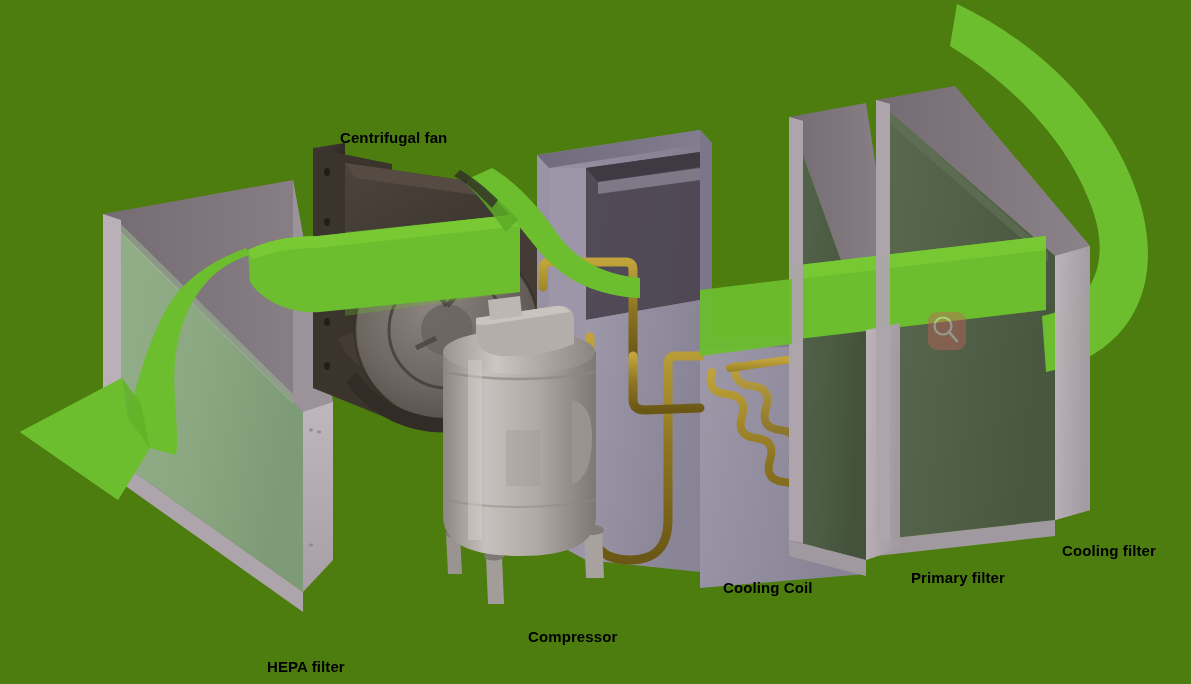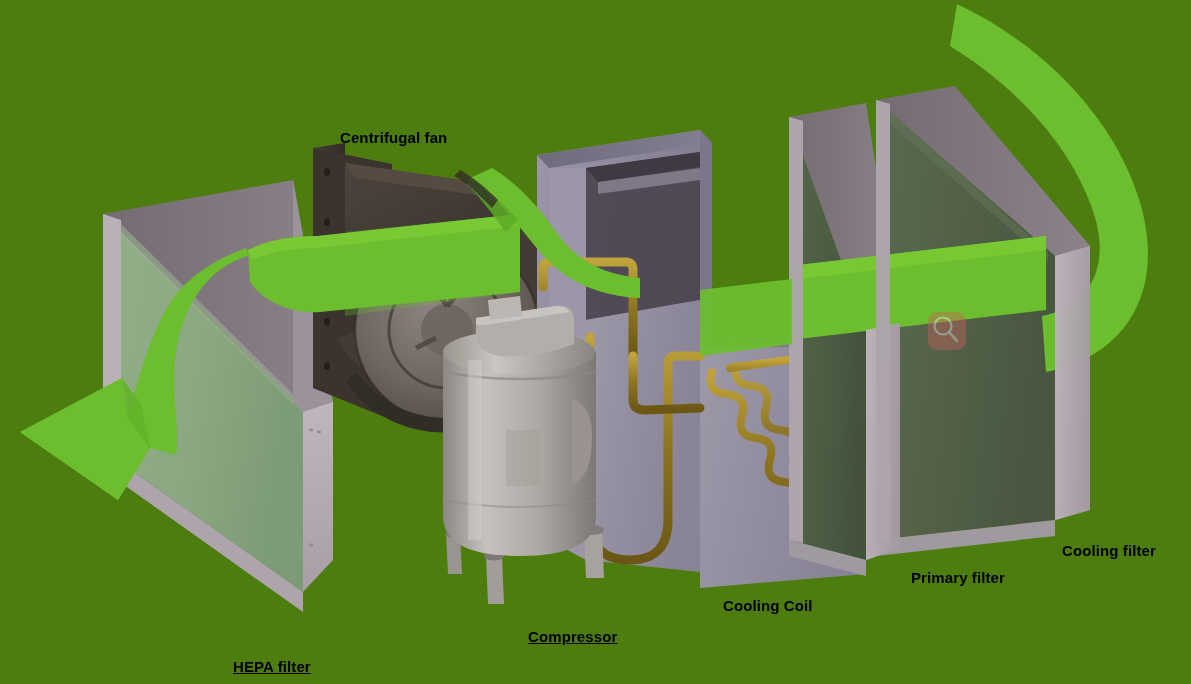--- a/index.html
+++ b/index.html
@@ -331,19 +331,19 @@
       <path d="M 949,332 L 957,341" stroke="#F2EDEC" stroke-width="2.6" stroke-linecap="round"></path>
     </g>
   </svg>
 
   <div class="label" style="left:340px; top:130px;">Centrifugal fan</div>
 
   <div class="label" style="left:1062px; top:543px;">Cooling filter</div>
 
   <div class="label" style="left:911px; top:570px;">Primary filter</div>
 
-  <div class="label" style="left:723px; top:598px;">Cooling Coil</div>
-
-  <div class="label" style="left:528px; top:629px;text-decoration:underline;">Compressor</div>
-
-  <div class="label" style="left:233px; top:659px;text-decoration:underline;">HEPA filter</div>
+  <div class="label" style="left:723px; top:580px;">Cooling Coil</div>
+
+  <div class="label" style="left:528px; top:629px;">Compressor</div>
+
+  <div class="label" style="left:267px; top:659px;">HEPA filter</div>
 
 </div>
 
 </body></html>

